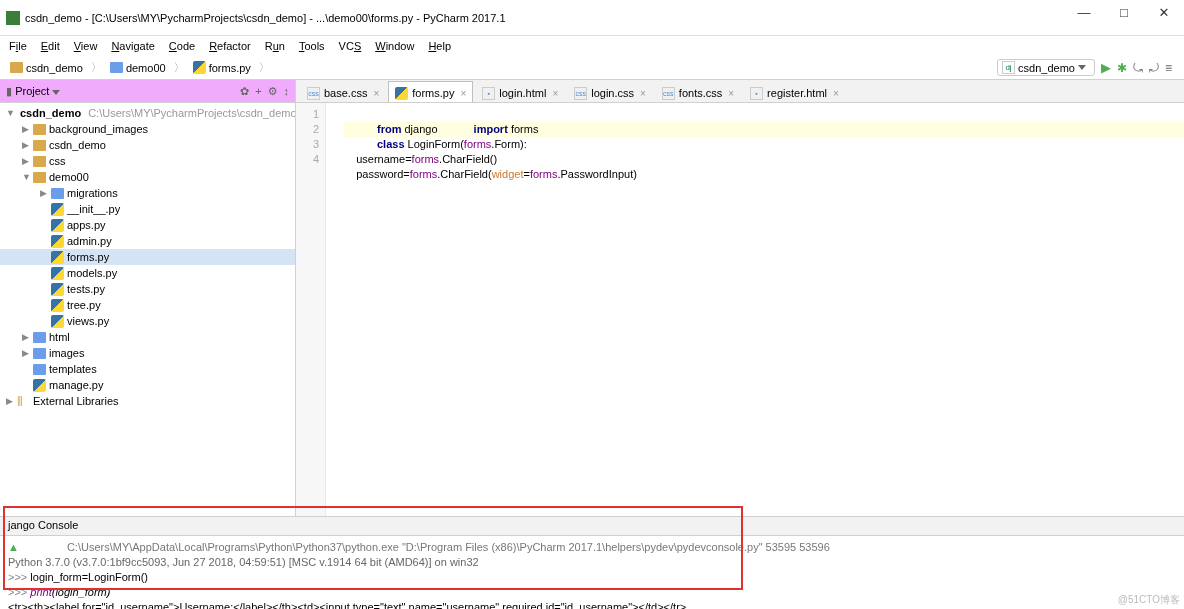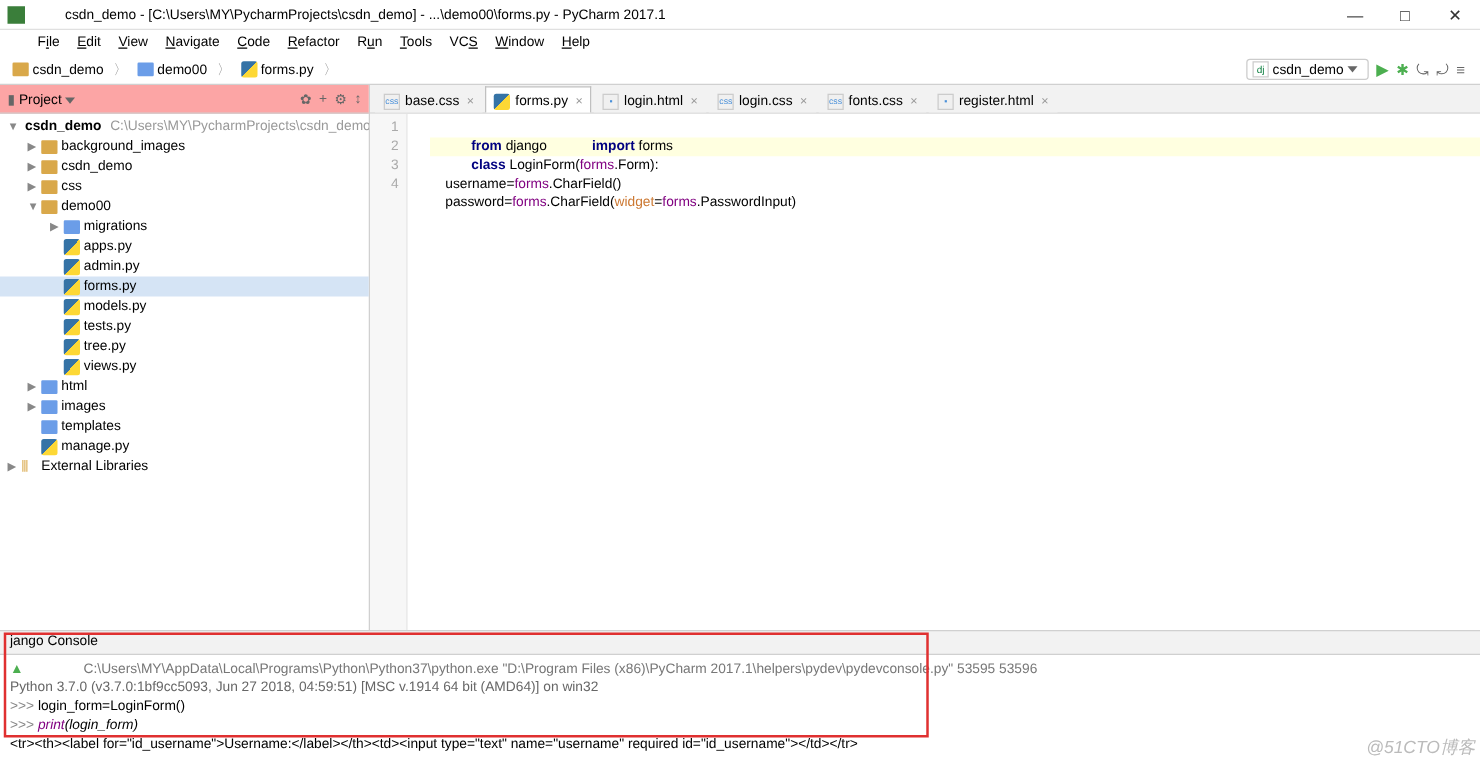--- a/index.html
+++ b/index.html
@@ -1,21 +1,21 @@
 <!DOCTYPE html>
 <html><head>
 <meta charset="utf-8">
 <style>
 * { margin: 0; padding: 0; box-sizing: border-box; font-family: "Segoe UI", Arial, sans-serif; font-size: 11px; }
 body { background: #fff; width: 1184px; height: 609px; overflow: hidden; position: relative; }
-.titlebar { height: 24px; background: #fff; display: flex; align-items: center; padding: 0 6px; border-bottom: 1px solid #e0e0e0; gap: 27px; }
+.titlebar { height: 36px; background: #fff; display: flex; align-items: center; padding: 0 6px; border-bottom: 1px solid #e0e0e0; }
 .titlebar .icon { width: 14px; height: 14px; background: #3a7e3a; margin-right: 5px; display: inline-block; }
 .win-controls { position: absolute; right: 0; top: 0; display: flex; }
 .win-controls span { width: 40px; height: 24px; display: flex; align-items: center; justify-content: center; font-size: 13px; color: #333; }
-.menubar { height: 20px; display: flex; align-items: center; padding: 0 23px; gap: 0; }
+.menubar { height: 20px; display: flex; align-items: center; padding: 0 2px; gap: 0; }
 .menubar span { padding: 2px 7px; cursor: default; }
 .menubar span u { text-decoration: underline; }
 .toolbar-row { height: 24px; background: #fff; border-bottom: 1px solid #d0d0d0; display: flex; align-items: center; padding: 0 6px; }
 .breadcrumb { display: flex; align-items: center; gap: 2px; flex: 1; }
 .breadcrumb .crumb { display: flex; align-items: center; gap: 3px; padding: 1px 4px; }
 .breadcrumb .sep { color: #999; padding: 0 2px; }
 .dir-icon { width: 13px; height: 11px; background: #d9a84a; display: inline-block; border-radius: 1px; }
 .dir-icon.d2 { background: #6b9de8; }
 .py-icon { width: 13px; height: 13px; display: inline-block; background: linear-gradient(135deg,#3573a6 50%,#fdd835 50%); border-radius: 2px; }
 .css-icon { width: 13px; height: 13px; display: inline-block; background:#f0f0f0; border:1px solid #ccc; position:relative; font-size:7px; color:#4a90d9; text-align:center; line-height:11px; }
@@ -24,21 +24,21 @@
 .dj-icon { width: 13px; height: 13px; display: inline-block; background:#fff; border:1px solid #ccc; font-size:8px; color:#0a7d3e; text-align:center; line-height:11px; }
 .dj-icon::after{content:"dj";}
 .run-btns { display: flex; align-items: center; gap: 6px; padding-right:6px; }
 .run-config { border: 1px solid #ccc; border-radius: 3px; padding: 1px 8px 1px 4px; display: flex; align-items: center; gap: 3px; }
 .tri { width:0;height:0;border-left:4px solid transparent;border-right:4px solid transparent;border-top:5px solid #666;display:inline-block; }
 .play { color:#4caf50; font-size:13px; }
 .bug { color:#4caf50; font-size:12px; }
 .gear { color:#666; font-size:12px; }
 .main { display: flex; height: 436px; }
 .sidebar { width: 296px; border-right: 1px solid #d0d0d0; display: flex; flex-direction: column; }
-.sb-header { height: 23px; background: #fca5a5; border-bottom: 1px solid #d0d0d0; display: flex; align-items: center; padding: 0 6px; gap: 12px; }
+.sb-header { height: 23px; background: #f0abfc; border-bottom: 1px solid #d0d0d0; display: flex; align-items: center; padding: 0 6px; gap: 12px; }
 .sb-header .title { flex: 1; }
 .sb-icons { display: flex; gap: 6px; color: #666; }
 .tree { flex: 1; overflow: auto; padding-top: 2px; }
 .tree-row { height: 16px; display: flex; align-items: center; padding-left: 6px; gap: 3px; white-space: nowrap; }
 .tree-row.l0{padding-left:6px;} .tree-row.l1{padding-left:22px;} .tree-row.l2{padding-left:40px;}
 .tree-row .arrow { width:8px; display:inline-block; color:#888; font-size:9px; }
 .tree-row.selected { background: #d5e4f5; }
 .tree-row .hint { color: #999; margin-left: 4px; }
 .lib-icon { width:13px; height:13px; display:inline-block; position:relative;}
 .lib-icon::before{content:"|||";letter-spacing:-1px;color:#d9a84a;font-size:10px;position:absolute;}
@@ -54,21 +54,21 @@
 .k-orange{color:#cc7832;} .k-blue{color:#000080;font-weight:bold;margin-left:33px;} .k-purple{color:#800080;}
 .first-line{background:#ffffe0;display:block;width:100%;}
 .code-lines .ln{display:block;}
 .console-header { height: 20px; background: #f2f2f2; border-top: 1px solid #d0d0d0; border-bottom: 1px solid #d0d0d0; padding: 2px 8px; }
 .console { font-family: "Courier New", monospace; font-size: 12px; line-height: 15px; padding: 4px 8px; position: relative; }
 .console .cmd-path { color: #777; margin-left: 44px; }
 .console .str { color: #666; }
 .console .prompt { color: #888; }
 .console .hl { color: #800080; }
 .red-box { position: absolute; left: 3px; top: 506px; width: 740px; height: 84px; border: 2px solid #e03030; pointer-events:none; }
-.watermark { position:absolute; right:4px; bottom:2px; color:#bbb; font-size:14px;font-style:italic; }
+.watermark { position:absolute; right:4px; bottom:2px; color:#bbb; font-size:10px; }
 </style>
 </head>
 <body>
 
 <div class="titlebar">
   <span class="icon"></span>
   <span>csdn_demo - [C:\Users\MY\PycharmProjects\csdn_demo] - ...\demo00\forms.py - PyCharm 2017.1</span>
   <div class="win-controls">
     <span>—</span>
     <span>□</span>
@@ -162,20 +162,25 @@
             <span>demo00</span>
           </div>
           <div class="tree-row l2">
             <span class="arrow">▶</span>
             <span class="dir-icon d2"></span>
             <span>migrations</span>
           </div>
           <div class="tree-row l2">
             <span class="arrow"></span>
             <span class="py-icon"></span>
+            <span>__init__.py</span>
+          </div>
+          <div class="tree-row l2">
+            <span class="arrow"></span>
+            <span class="py-icon"></span>
             <span>apps.py</span>
           </div>
           <div class="tree-row l2">
             <span class="arrow"></span>
             <span class="py-icon"></span>
             <span>admin.py</span>
           </div>
           <div class="tree-row l2 selected">
             <span class="arrow"></span>
             <span class="py-icon"></span>

